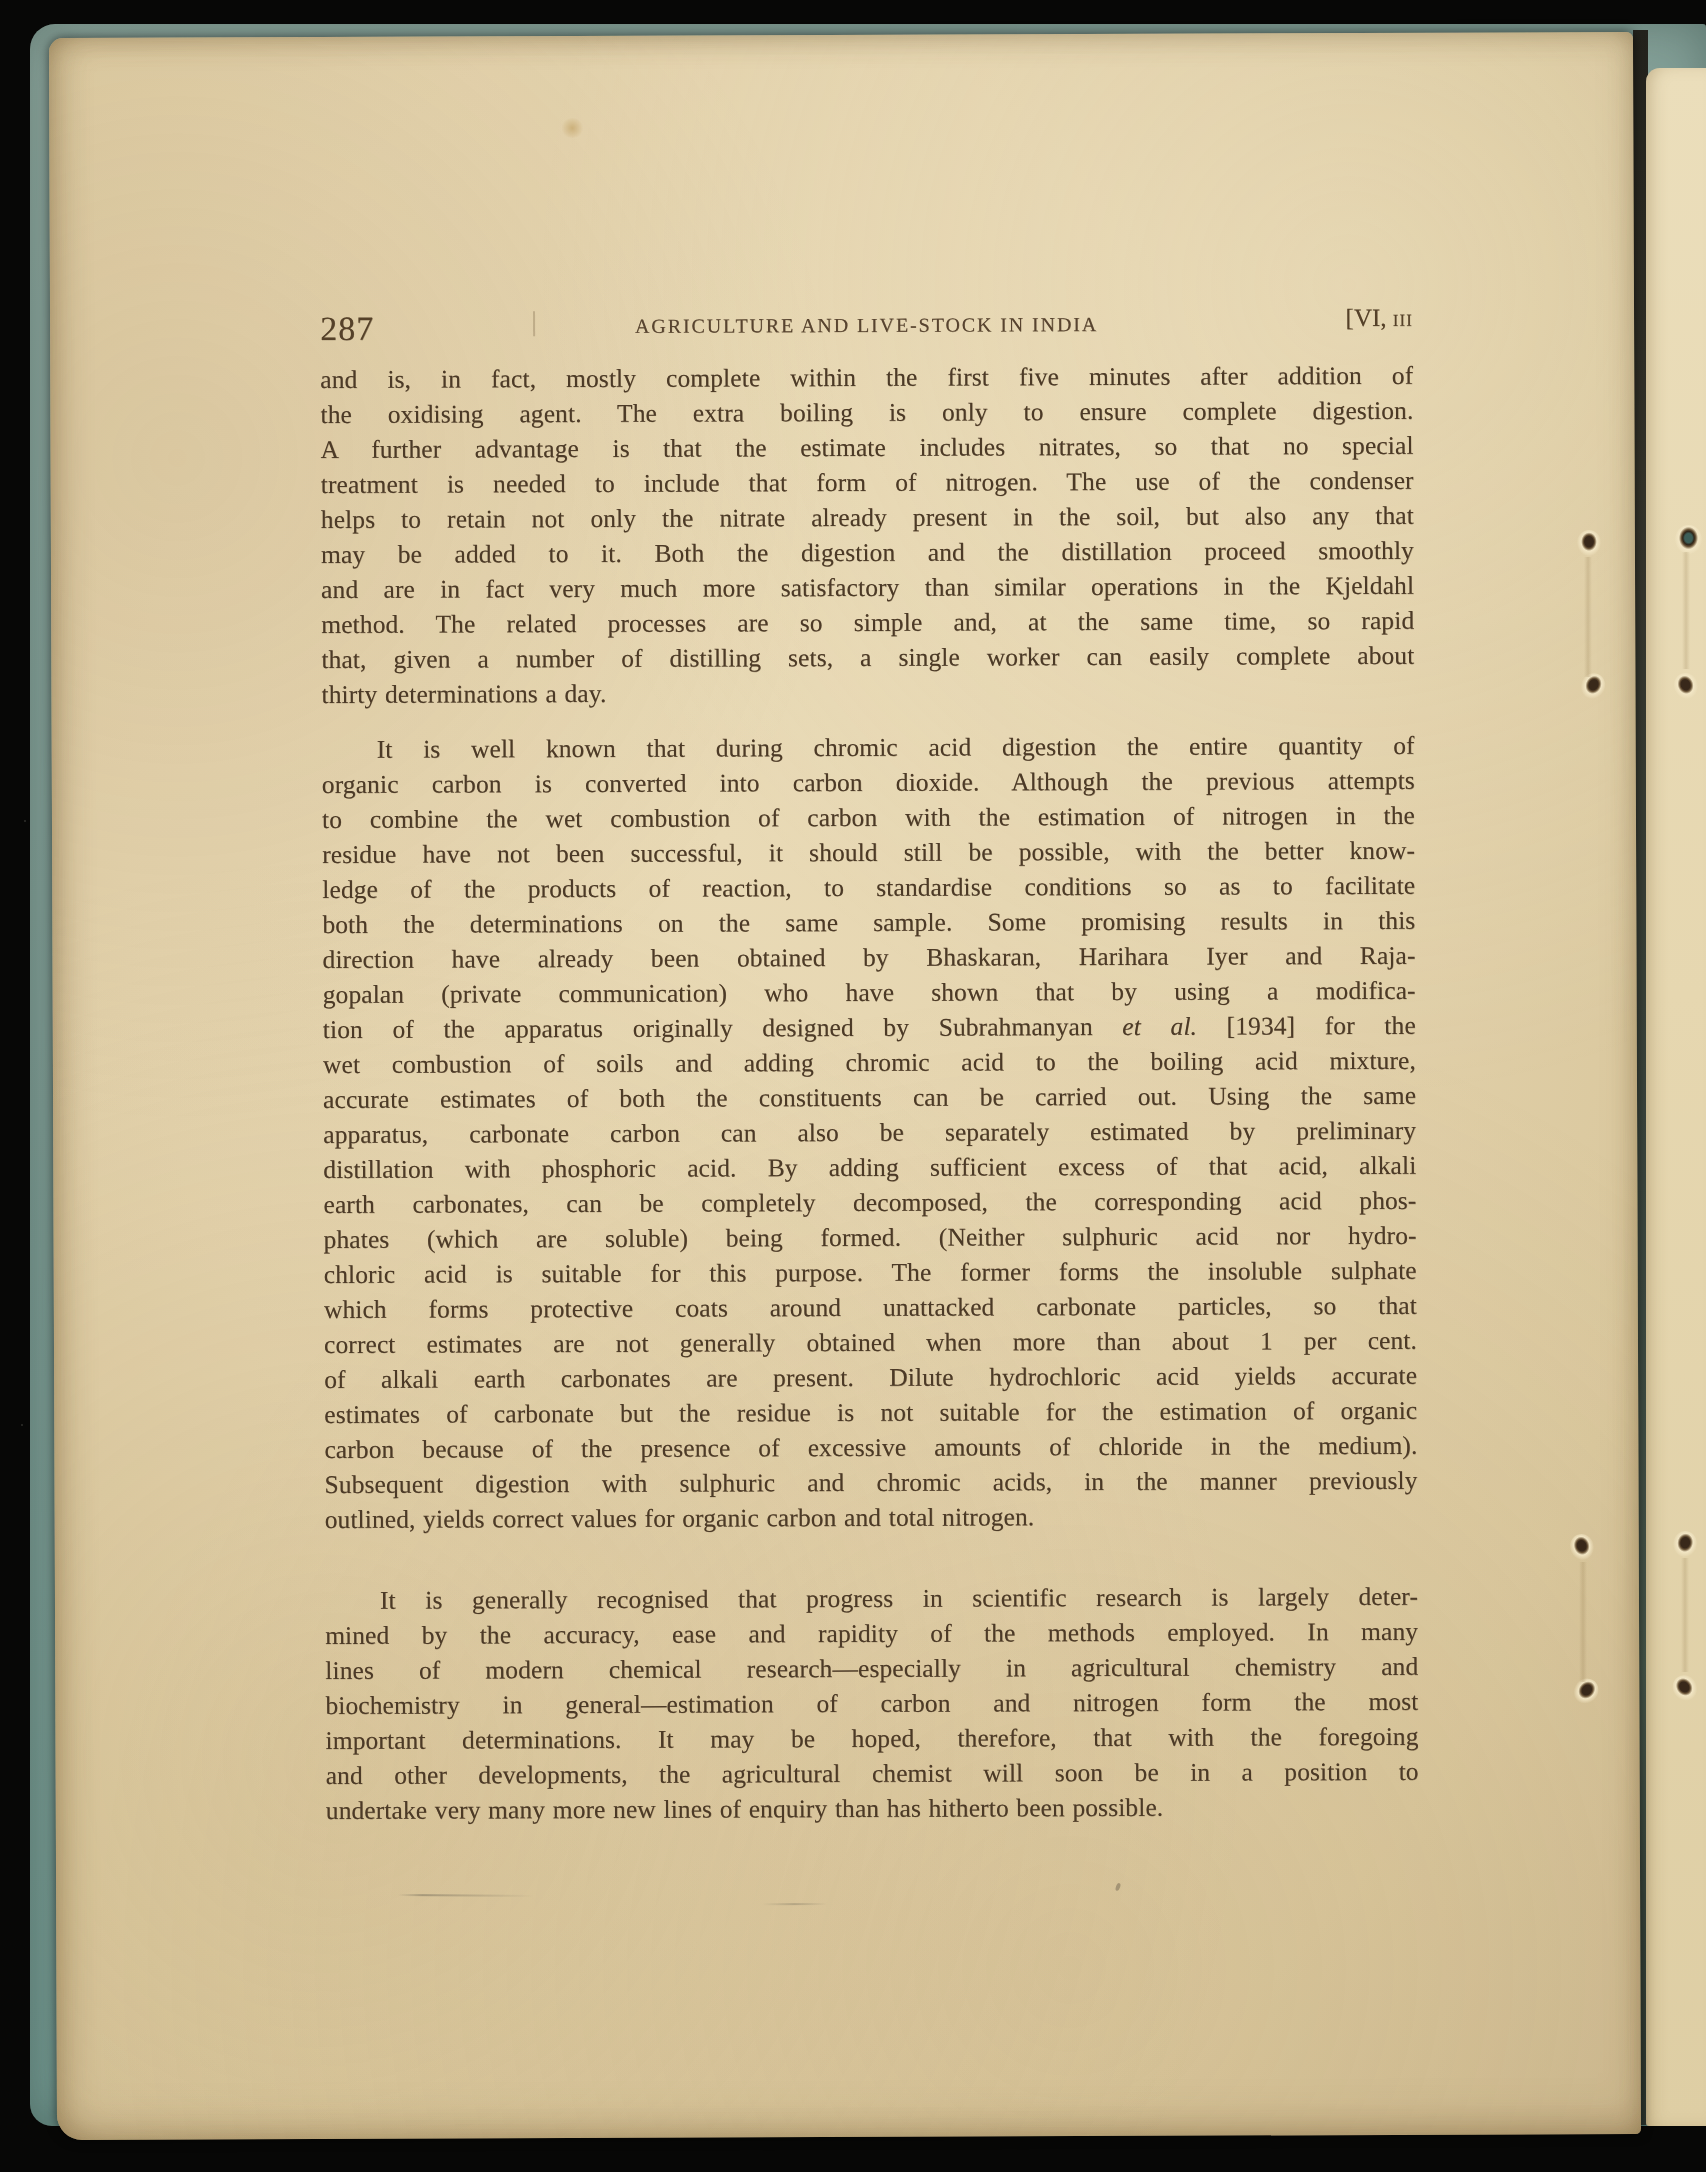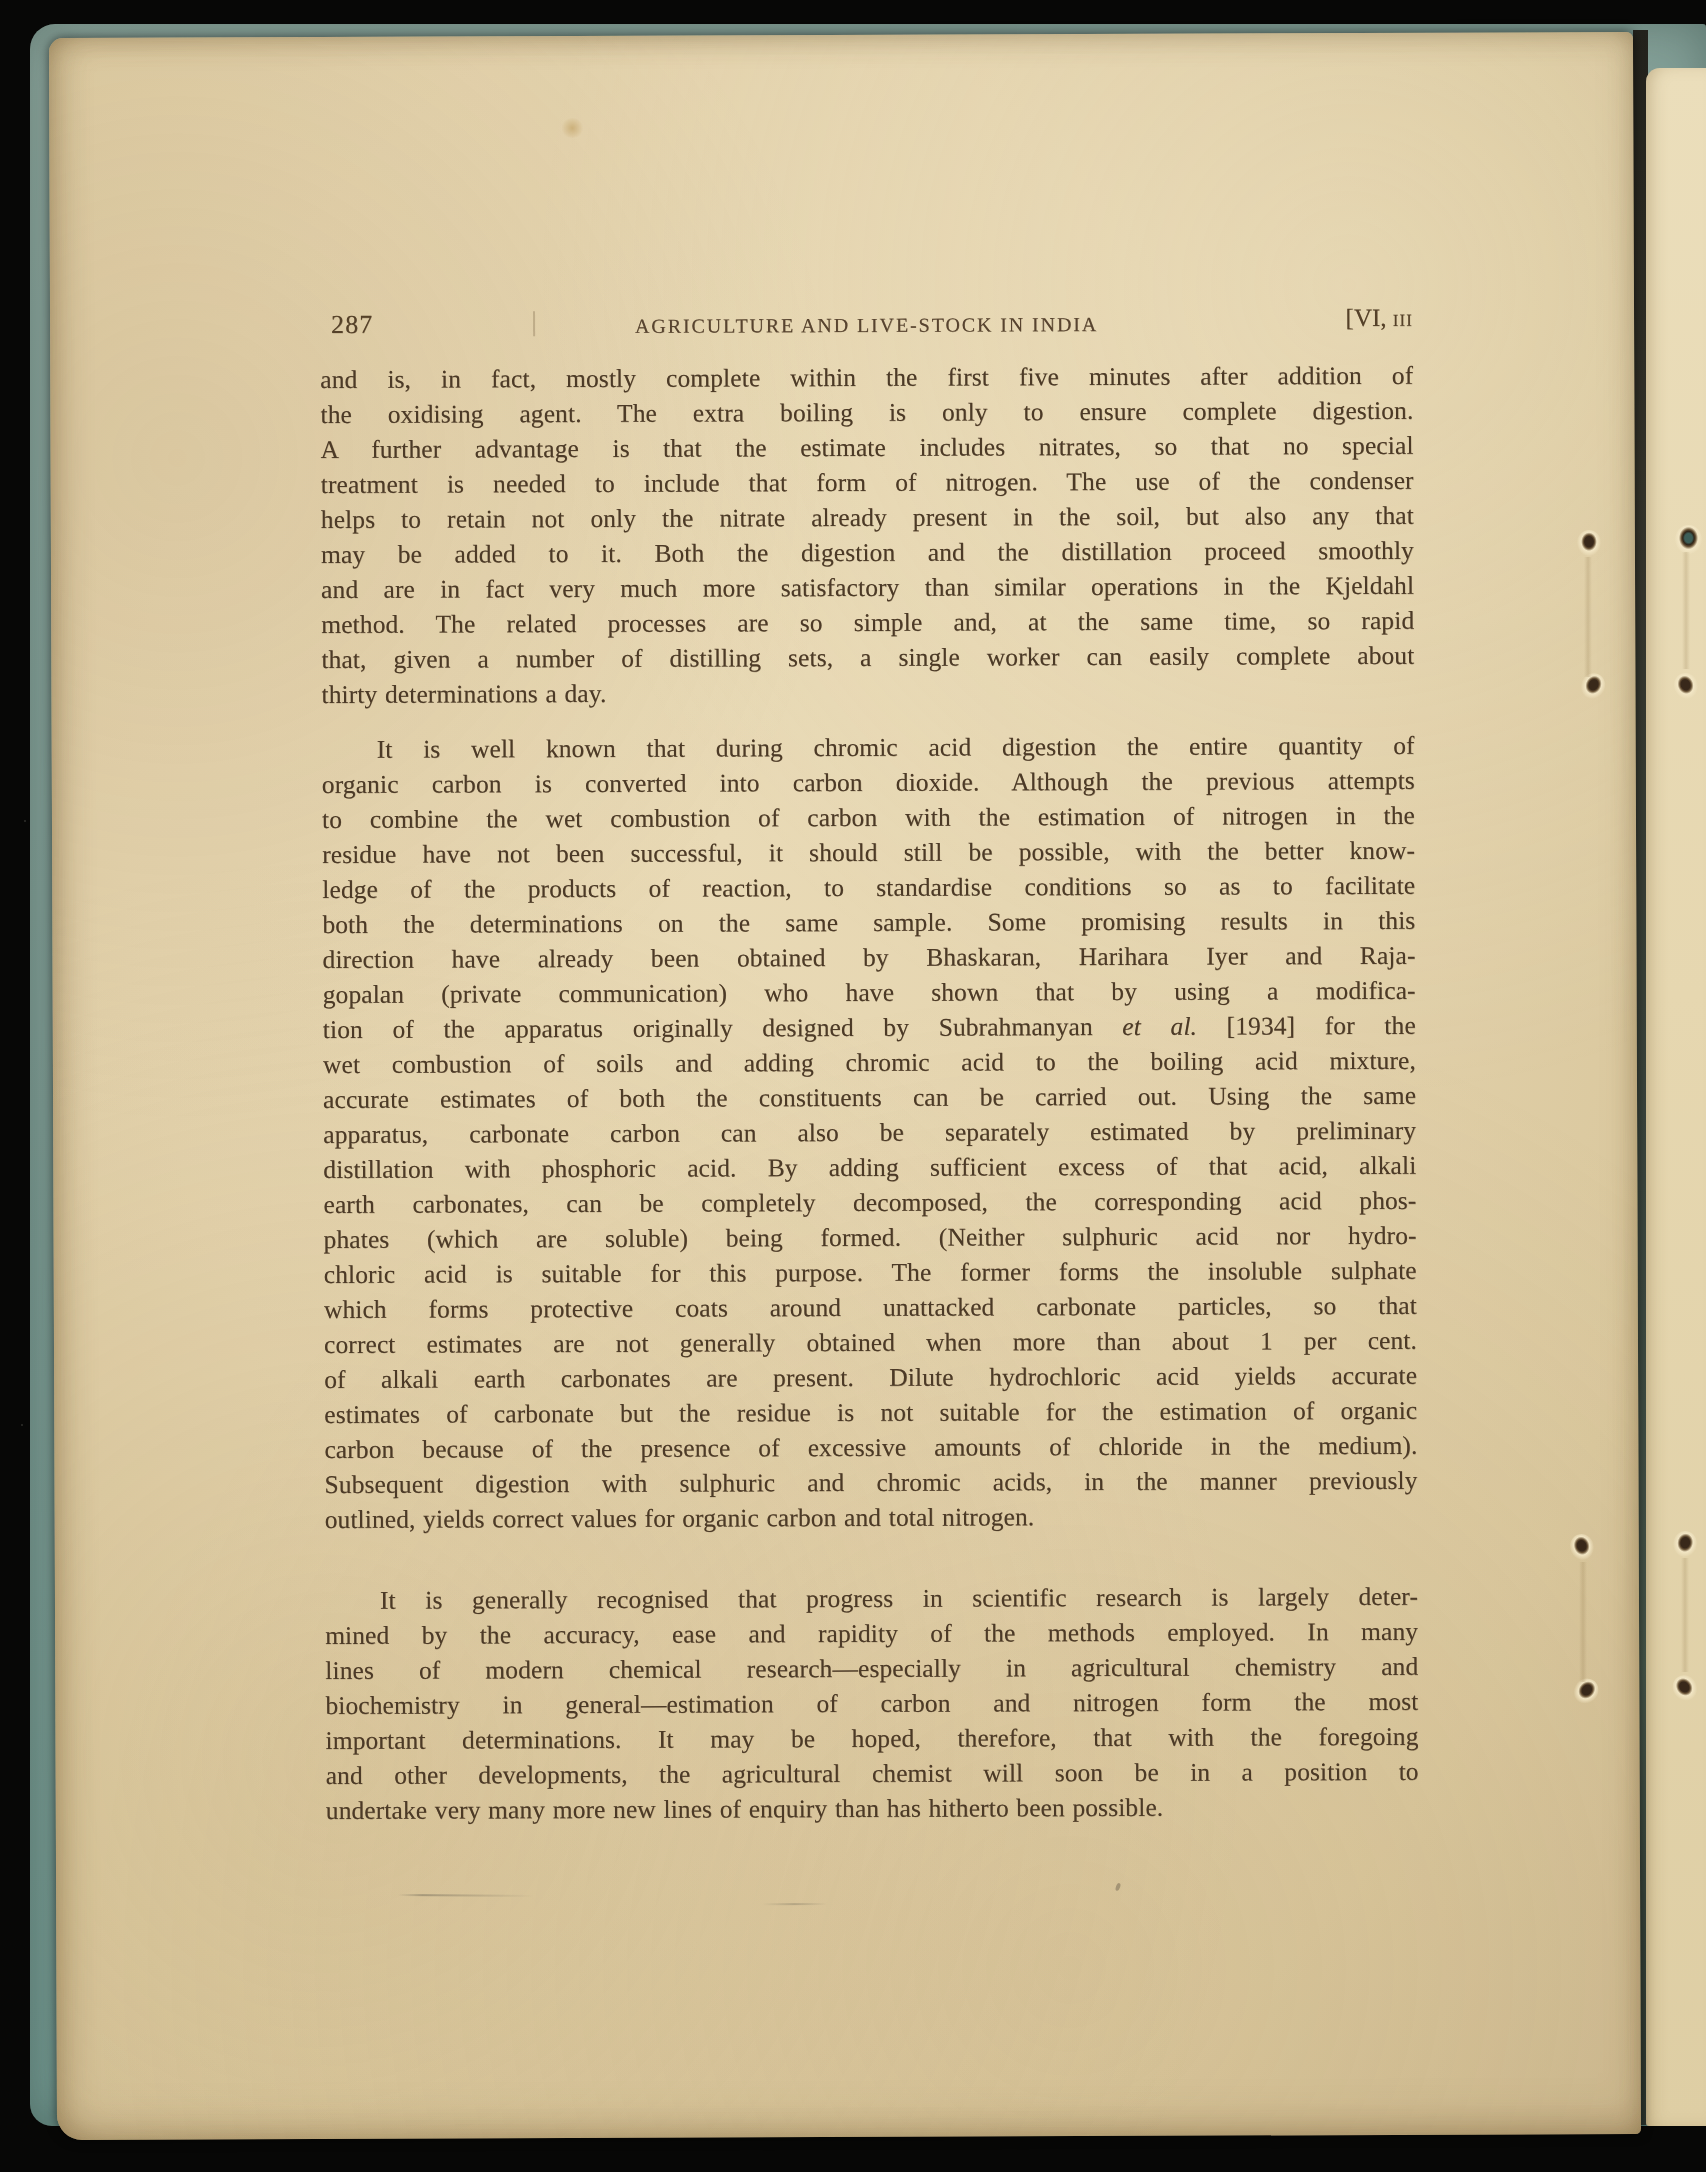--- a/index.html
+++ b/index.html
@@ -55,21 +55,21 @@
       radial-gradient(circle at 8% 20%,rgba(170,140,95,.14),transparent 30%);
   }
 
   .foxing{
     position:absolute;left:511px;top:82px;width:24px;height:19.6px;border-radius:50%;
     background:radial-gradient(circle,rgba(186,150,84,.55),rgba(186,150,84,0) 70%);
   }
 
   
   .header{position:absolute;left:270px;top:271px;width:1093px;height:39px;color:#554129;}
-  .pg-num{position:absolute;left:11px;top:2.2px;font-size:26px;letter-spacing:1.1px;
+  .pg-num{position:absolute;left:0;top:2.2px;font-size:34px;letter-spacing:1.1px;
           text-shadow:0.3px 0.3px 0.4px rgba(75,55,32,.5);}
   .sep-mark{position:absolute;left:213px;top:4.3px;width:1.6px;height:25px;background:rgba(120,100,70,.33);}
   .title{position:absolute;left:50%;transform:translateX(-50%);top:8.2px;font-size:20px;
          letter-spacing:1.9px;white-space:nowrap;color:#584430;
          text-shadow:0.3px 0.3px 0.4px rgba(75,55,32,.5);}
   .volume{position:absolute;right:0;top:0;font-size:25px;white-space:nowrap;
           text-shadow:0.3px 0.3px 0.4px rgba(75,55,32,.5);text-align:center;}
   .volume .vol-num{font-size:.68em;letter-spacing:1.1px;}
 
   

